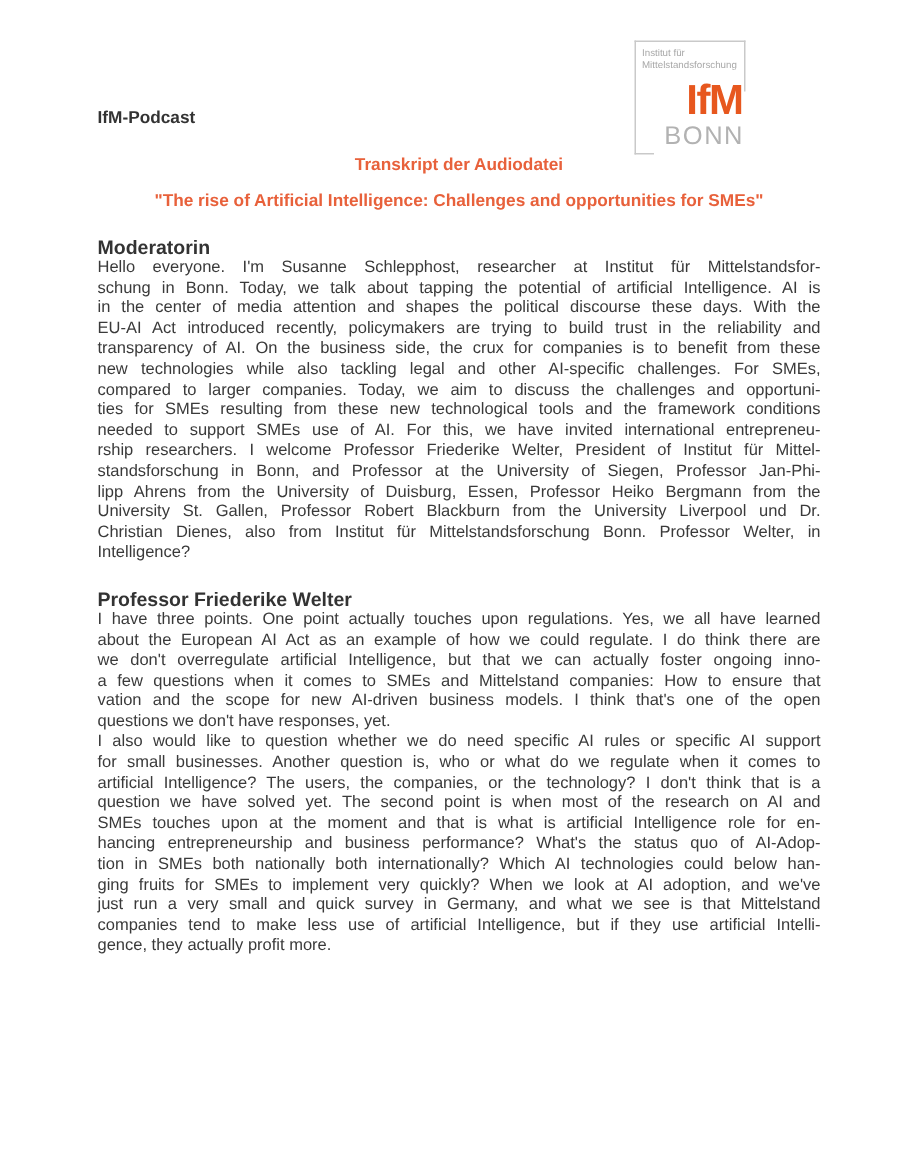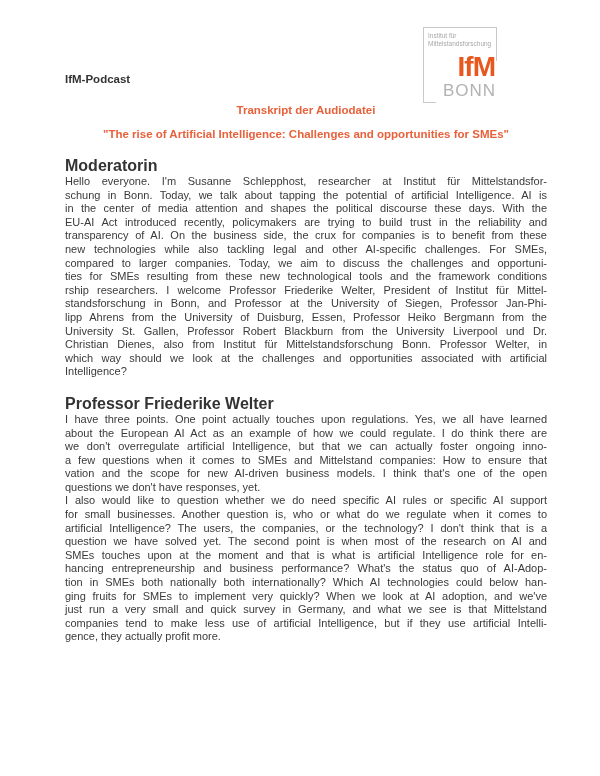--- a/index.html
+++ b/index.html
@@ -32,21 +32,21 @@
   }
   .title {
     margin-top: 12px;
     text-align: center;
     font-size: 11.5px;
     font-weight: bold;
     white-space: nowrap;
   }
   .speaker {
     margin-top: 16px;
-    font-size: 16px;
+    font-size: 13px;
     font-weight: bold;
     color: #333333;
   }
   .speaker.first { margin-top: 17px; }
   .para {
   }
   .line {
     font-size: 11px;
     line-height: 13.6px;
     color: #3a3a3a;
@@ -126,26 +126,26 @@
         <div class="speaker first">Moderatorin</div>
         <div class="para">
           <div class="line" style="color: rgb(58, 58, 58);">Hello everyone. I'm Susanne Schlepphost, researcher at Institut für Mittelstandsfor-</div>
           <div class="line" style="color: rgb(58, 58, 58);">schung in Bonn. Today, we talk about tapping the potential of artificial Intelligence. AI is</div>
           <div class="line" style="color: rgb(58, 58, 58);">in the center of media attention and shapes the political discourse these days. With the</div>
           <div class="line" style="color: rgb(58, 58, 58);">EU-AI Act introduced recently, policymakers are trying to build trust in the reliability and</div>
           <div class="line" style="color: rgb(58, 58, 58);">transparency of AI. On the business side, the crux for companies is to benefit from these</div>
           <div class="line" style="color: rgb(58, 58, 58);">new technologies while also tackling legal and other AI-specific challenges. For SMEs,</div>
           <div class="line" style="color: rgb(58, 58, 58);">compared to larger companies. Today, we aim to discuss the challenges and opportuni-</div>
           <div class="line" style="color: rgb(58, 58, 58);">ties for SMEs resulting from these new technological tools and the framework conditions</div>
+          <div class="line" style="color: rgb(58, 58, 58);">needed to support SMEs use of AI. For this, we have invited international entrepreneu-</div>
           <div class="line" style="color: rgb(58, 58, 58);">rship researchers. I welcome Professor Friederike Welter, President of Institut für Mittel-</div>
           <div class="line" style="color: rgb(58, 58, 58);">standsforschung in Bonn, and Professor at the University of Siegen, Professor Jan-Phi-</div>
           <div class="line" style="color: rgb(58, 58, 58);">lipp Ahrens from the University of Duisburg, Essen, Professor Heiko Bergmann from the</div>
           <div class="line" style="color: rgb(58, 58, 58);">University St. Gallen, Professor Robert Blackburn from the University Liverpool und Dr.</div>
           <div class="line" style="color: rgb(58, 58, 58);">Christian Dienes, also from Institut für Mittelstandsforschung Bonn. Professor Welter, in</div>
-          <div class="line" style="color: rgb(58, 58, 58);">which way should we look at the challenges and opportunities associated with artificial</div>
           <div class="line last" style="color: rgb(58, 58, 58);">Intelligence?</div>
         </div>
         <div class="speaker">Professor Friederike Welter</div>
         <div class="para">
           <div class="line" style="color: rgb(58, 58, 58);">I have three points. One point actually touches upon regulations. Yes, we all have learned</div>
           <div class="line" style="color: rgb(58, 58, 58);">about the European AI Act as an example of how we could regulate. I do think there are</div>
           <div class="line" style="color: rgb(58, 58, 58);">we don't overregulate artificial Intelligence, but that we can actually foster ongoing inno-</div>
           <div class="line" style="color: rgb(58, 58, 58);">a few questions when it comes to SMEs and Mittelstand companies: How to ensure that</div>
           <div class="line" style="color: rgb(58, 58, 58);">vation and the scope for new AI-driven business models. I think that's one of the open</div>
           <div class="line last" style="color: rgb(58, 58, 58);">questions we don't have responses, yet.</div>

